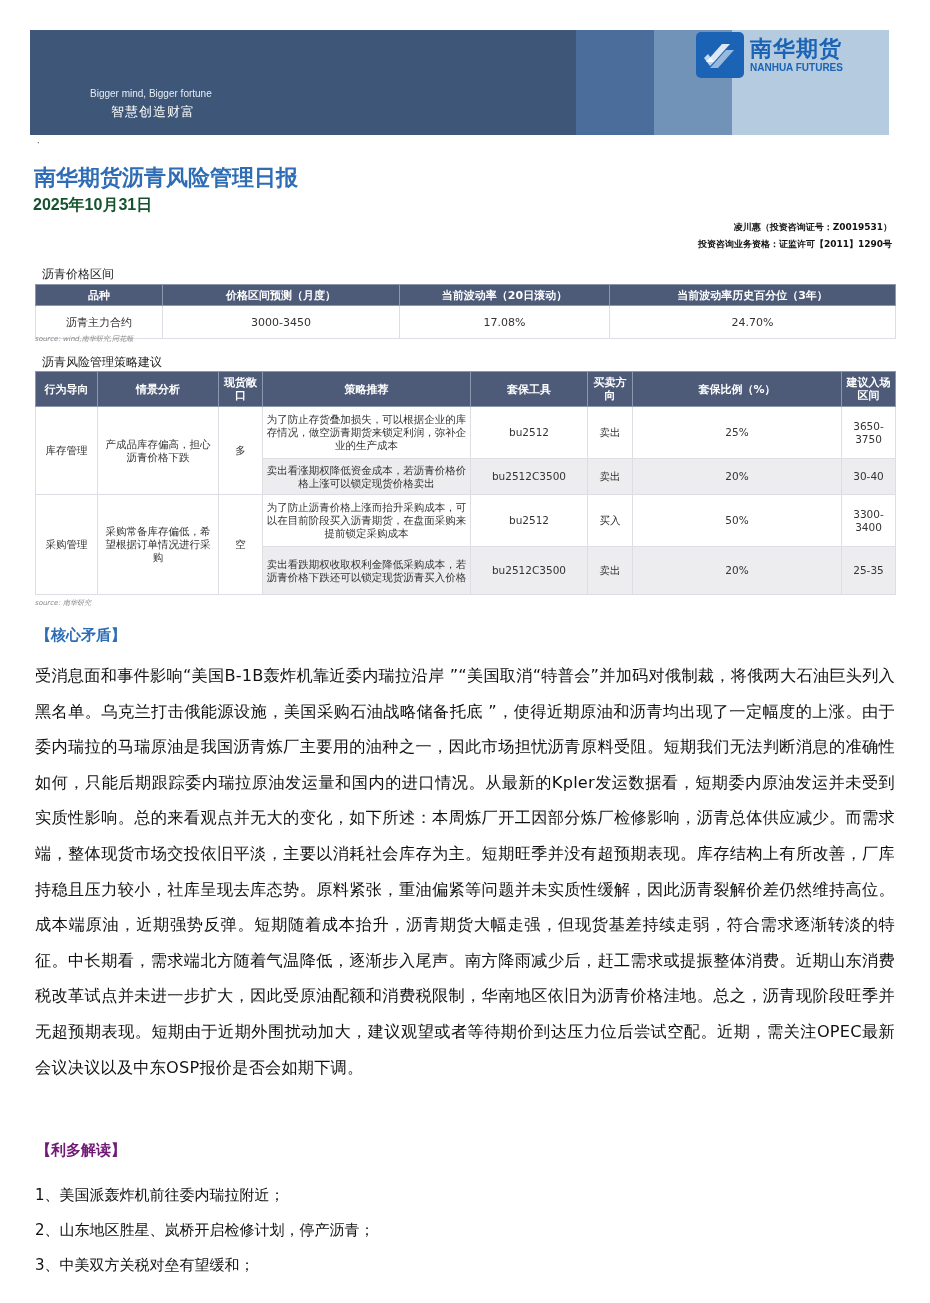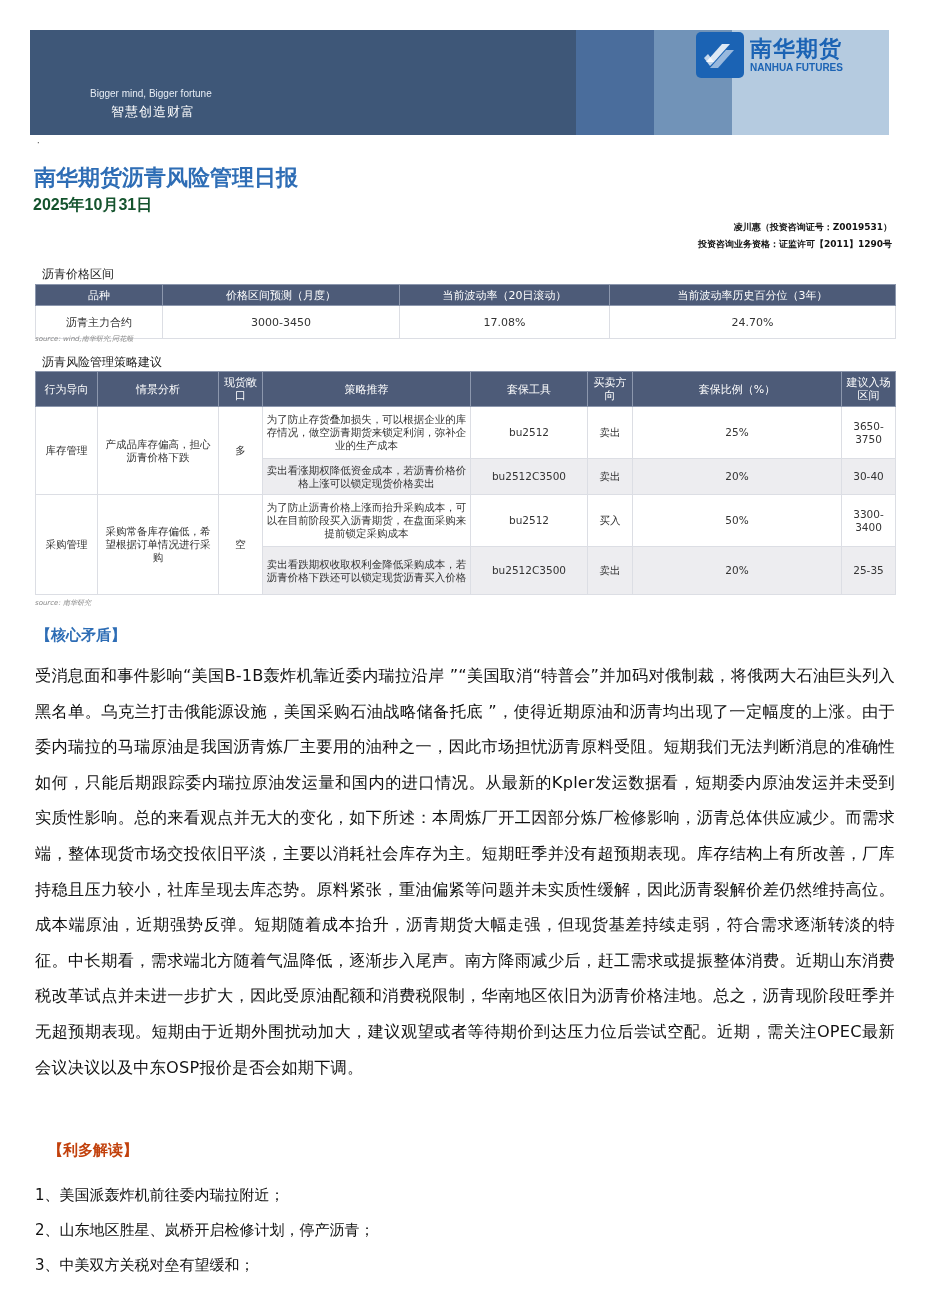--- a/index.html
+++ b/index.html
@@ -21,35 +21,35 @@
   .logo-en { font-size: 10px; font-weight: bold; color: #1b63b4; font-family: "Liberation Sans", sans-serif; line-height: 12px; }
 
   .dot { position: absolute; left: 37px; top: 139px; font-size: 8px; color: #333; }
   .title { position: absolute; left: 34px; top: 163px; font-size: 22px; font-weight: bold; color: #2e6db5; }
   .date { position: absolute; left: 33px; top: 195px; font-size: 16px; font-weight: bold; color: #14532d; font-family: "Liberation Sans", sans-serif; }
   .author { position: absolute; right: 38px; top: 221px; font-size: 9px; font-weight: bold; color: #111; text-align: right; }
   .license { position: absolute; right: 38px; top: 238px; font-size: 9px; font-weight: bold; color: #111; text-align: right; }
 
   .sec-label { position: absolute; left: 42px; font-size: 12px; color: #222; }
   table { border-collapse: collapse; position: absolute; left: 35px; font-size: 11px; table-layout: fixed; }
-  th { background: #4d5b78; color: #fff; font-weight: normal; text-align: center; border: 1px solid #8c97ad; padding: 2px 2px; line-height: 13px; }
+  th { background: #4d5b78; color: #fff; font-weight: bold; text-align: center; border: 1px solid #8c97ad; padding: 2px 2px; line-height: 13px; }
   td { border: 1px solid #dcdee4; text-align: center; color: #333; padding: 2px 3px; line-height: 13px; }
   td.alt { background: #ededf0; }
   .src { position: absolute; left: 35px; font-size: 7px; color: #888; font-style: italic; }
 
   #t1 { top: 284px; width: 860px; }
   #t1 th { height: 21px; }
   #t1 td { height: 33px; }
   #t2 { top: 371px; width: 860px; }
   #t2 th { height: 35px; }
   #t2 td { font-size: 10.5px; }
 
   .h-core { position: absolute; left: 36px; top: 626px; font-size: 15px; font-weight: bold; color: #2e6db5; }
   .body-text { position: absolute; left: 35px; top: 658px; width: 860px; font-size: 16.2px; line-height: 35.6px; color: #111; text-align: justify; letter-spacing: 0.2px; }
-  .h-bull { position: absolute; left: 36px; top: 1141px; font-size: 15px; font-weight: bold; color: #c2410c; margin-left: 12px; }
+  .h-bull { position: absolute; left: 36px; top: 1141px; font-size: 15px; font-weight: bold; color: #701a75; }
   .bull-list { position: absolute; left: 35px; top: 1178px; font-size: 15px; line-height: 35px; color: #111; list-style: none; }
 </style>
 </head>
 <body>
 
 <div class="banner">
   <div class="seg1">
     <div class="slogan-en">Bigger mind, Bigger fortune</div>
     <div class="slogan-cn">智慧创造财富</div>
   </div>

